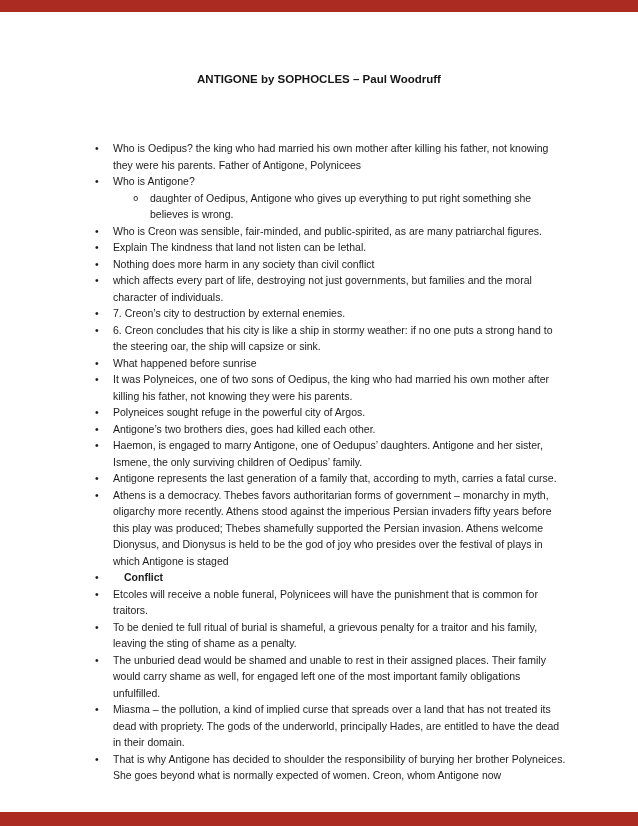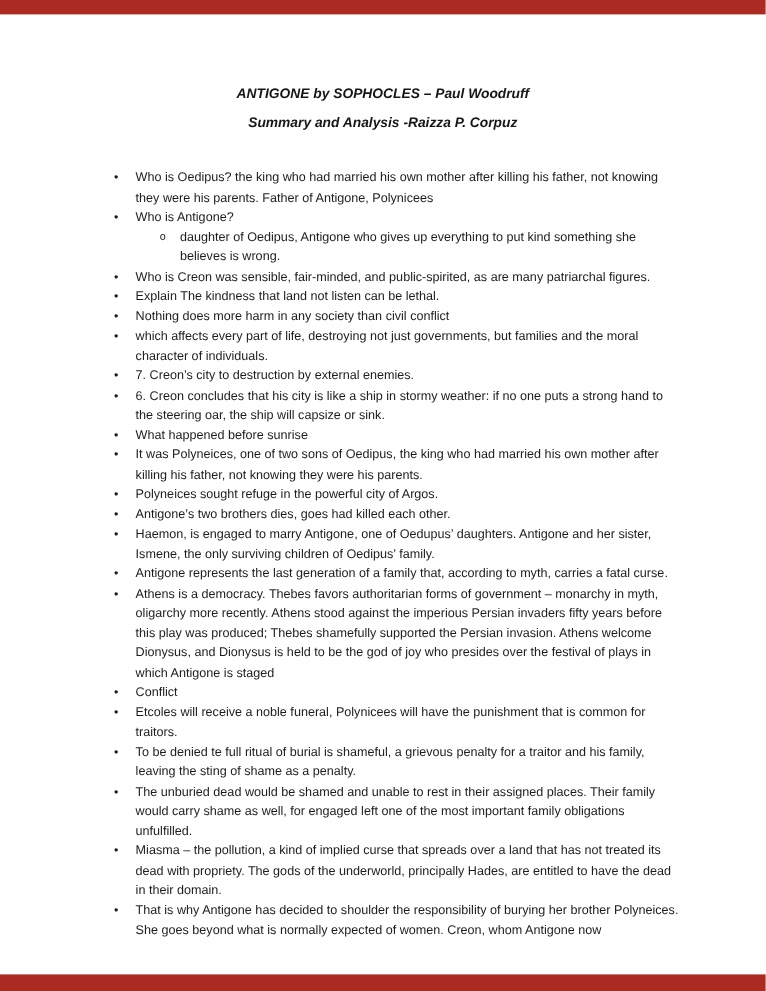--- a/index.html
+++ b/index.html
@@ -23,21 +23,20 @@
     position: absolute;
     top: 72px; left: 0; right: 0;
     text-align: center;
   }
   .heading-line {
     font-weight: bold;
     font-size: 11.5px;
     line-height: 15px;
     margin: 0 0 9px 0;
     color: #161616;
-    font-style: italic;
   }
 
   .bullet-list {
     position: absolute;
     top: 140px;
     left: 95px;
     width: 476px;
   }
   .bullet-row {
     display: flex;
@@ -54,46 +53,45 @@
     flex: 1 1 auto;
     max-width: 455px;
   }
   .bullet-row.level-2 { margin-left: 38px; }
   .bullet-row.level-2 .marker {
     flex: 0 0 17px;
     font-family: "DejaVu Sans Mono", monospace;
     font-size: 9px;
     line-height: 16.5px;
   }
-  .bullet-row.bold .text { font-weight: normal; }
+  .bullet-row.bold .text { font-weight: bold; margin-left: 11px; }
 </style>
 </head>
 <body>
 
 <div class="page">
 
   <div class="edge-bar top" style="background: rgb(171, 43, 34);"></div>
 
   <div class="headings">
     <div class="heading-line">ANTIGONE by SOPHOCLES – Paul Woodruff</div>
-    <div class="heading-line">Summary and Analysis -Raizza P. Corpuz</div>
   </div>
 
   <div class="bullet-list" id="bullet-list">
       <div class="bullet-row">
     <span class="marker">•</span>
     <span class="text">Who is Oedipus? the king who had married his own mother after killing his father, not knowing they were his parents. Father of Antigone, Polynicees</span>
   </div>
       <div class="bullet-row">
     <span class="marker">•</span>
     <span class="text">Who is Antigone?</span>
   </div>
       <div class="bullet-row level-2">
     <span class="marker">o</span>
-    <span class="text">daughter of Oedipus, Antigone who gives up everything to put kind something she believes is wrong.</span>
+    <span class="text">daughter of Oedipus, Antigone who gives up everything to put right something she believes is wrong.</span>
   </div>
       <div class="bullet-row">
     <span class="marker">•</span>
     <span class="text">Who is Creon was sensible, fair-minded, and public-spirited, as are many patriarchal figures.</span>
   </div>
       <div class="bullet-row">
     <span class="marker">•</span>
     <span class="text">Explain The kindness that land not listen can be lethal.</span>
   </div>
       <div class="bullet-row">

